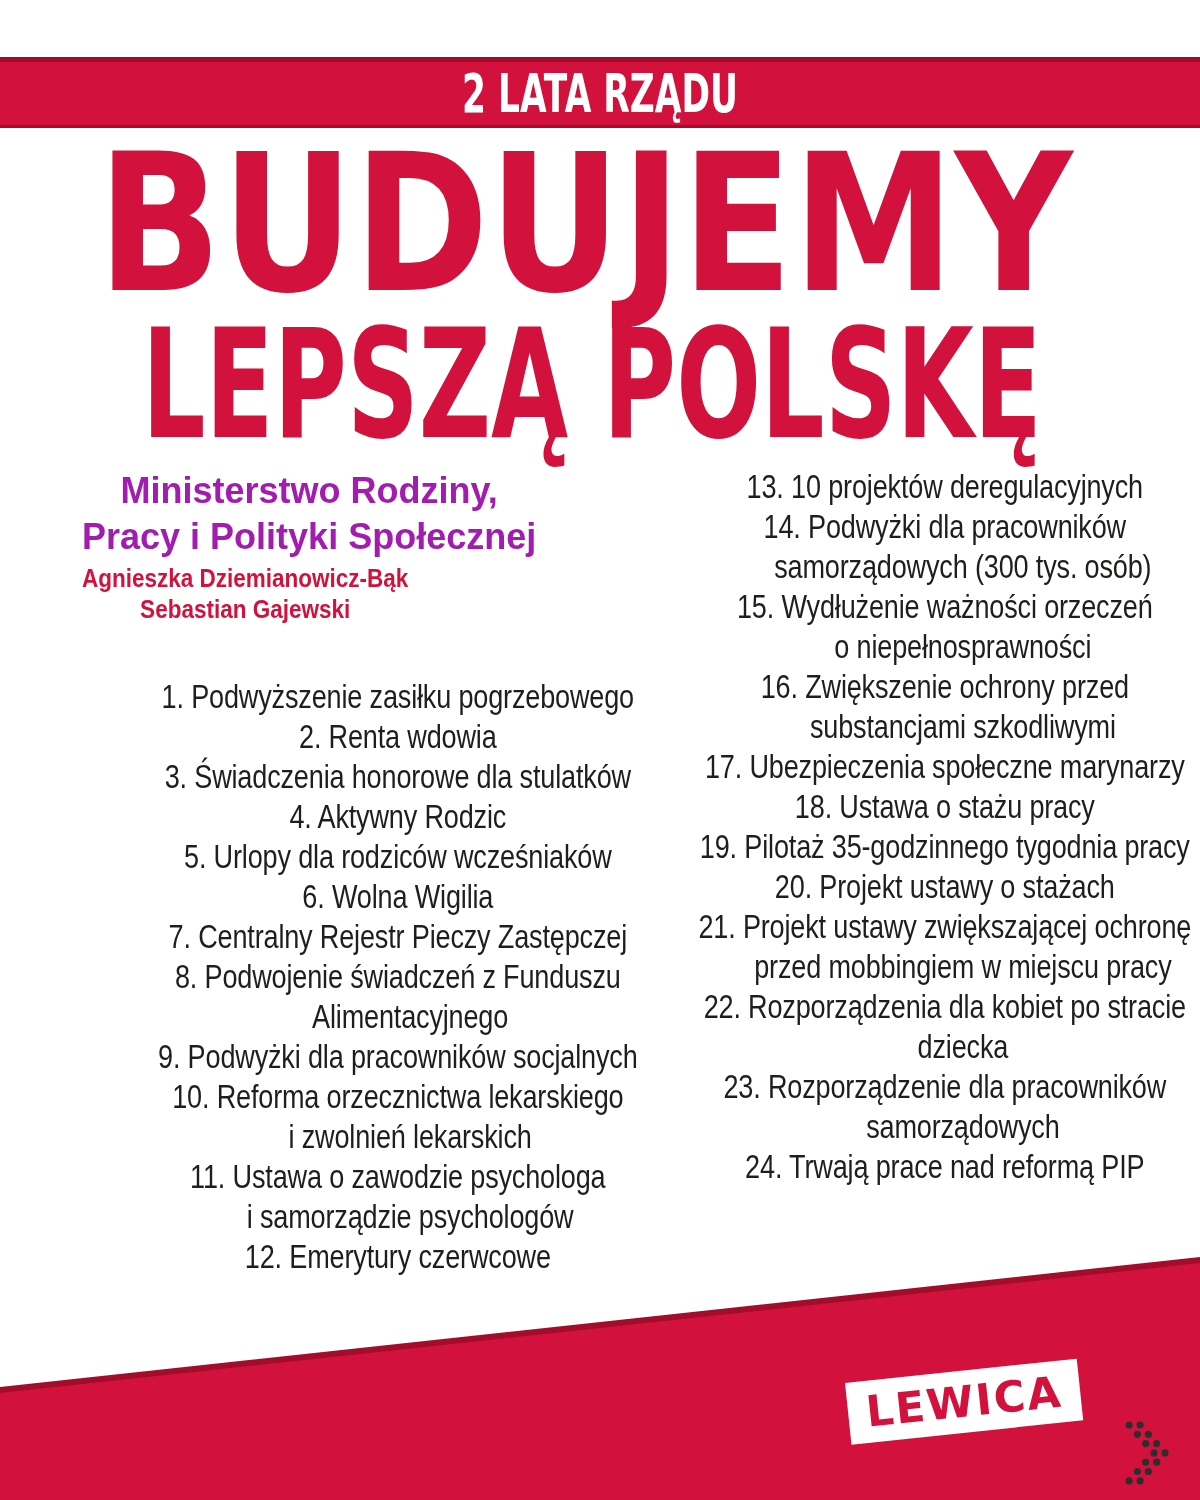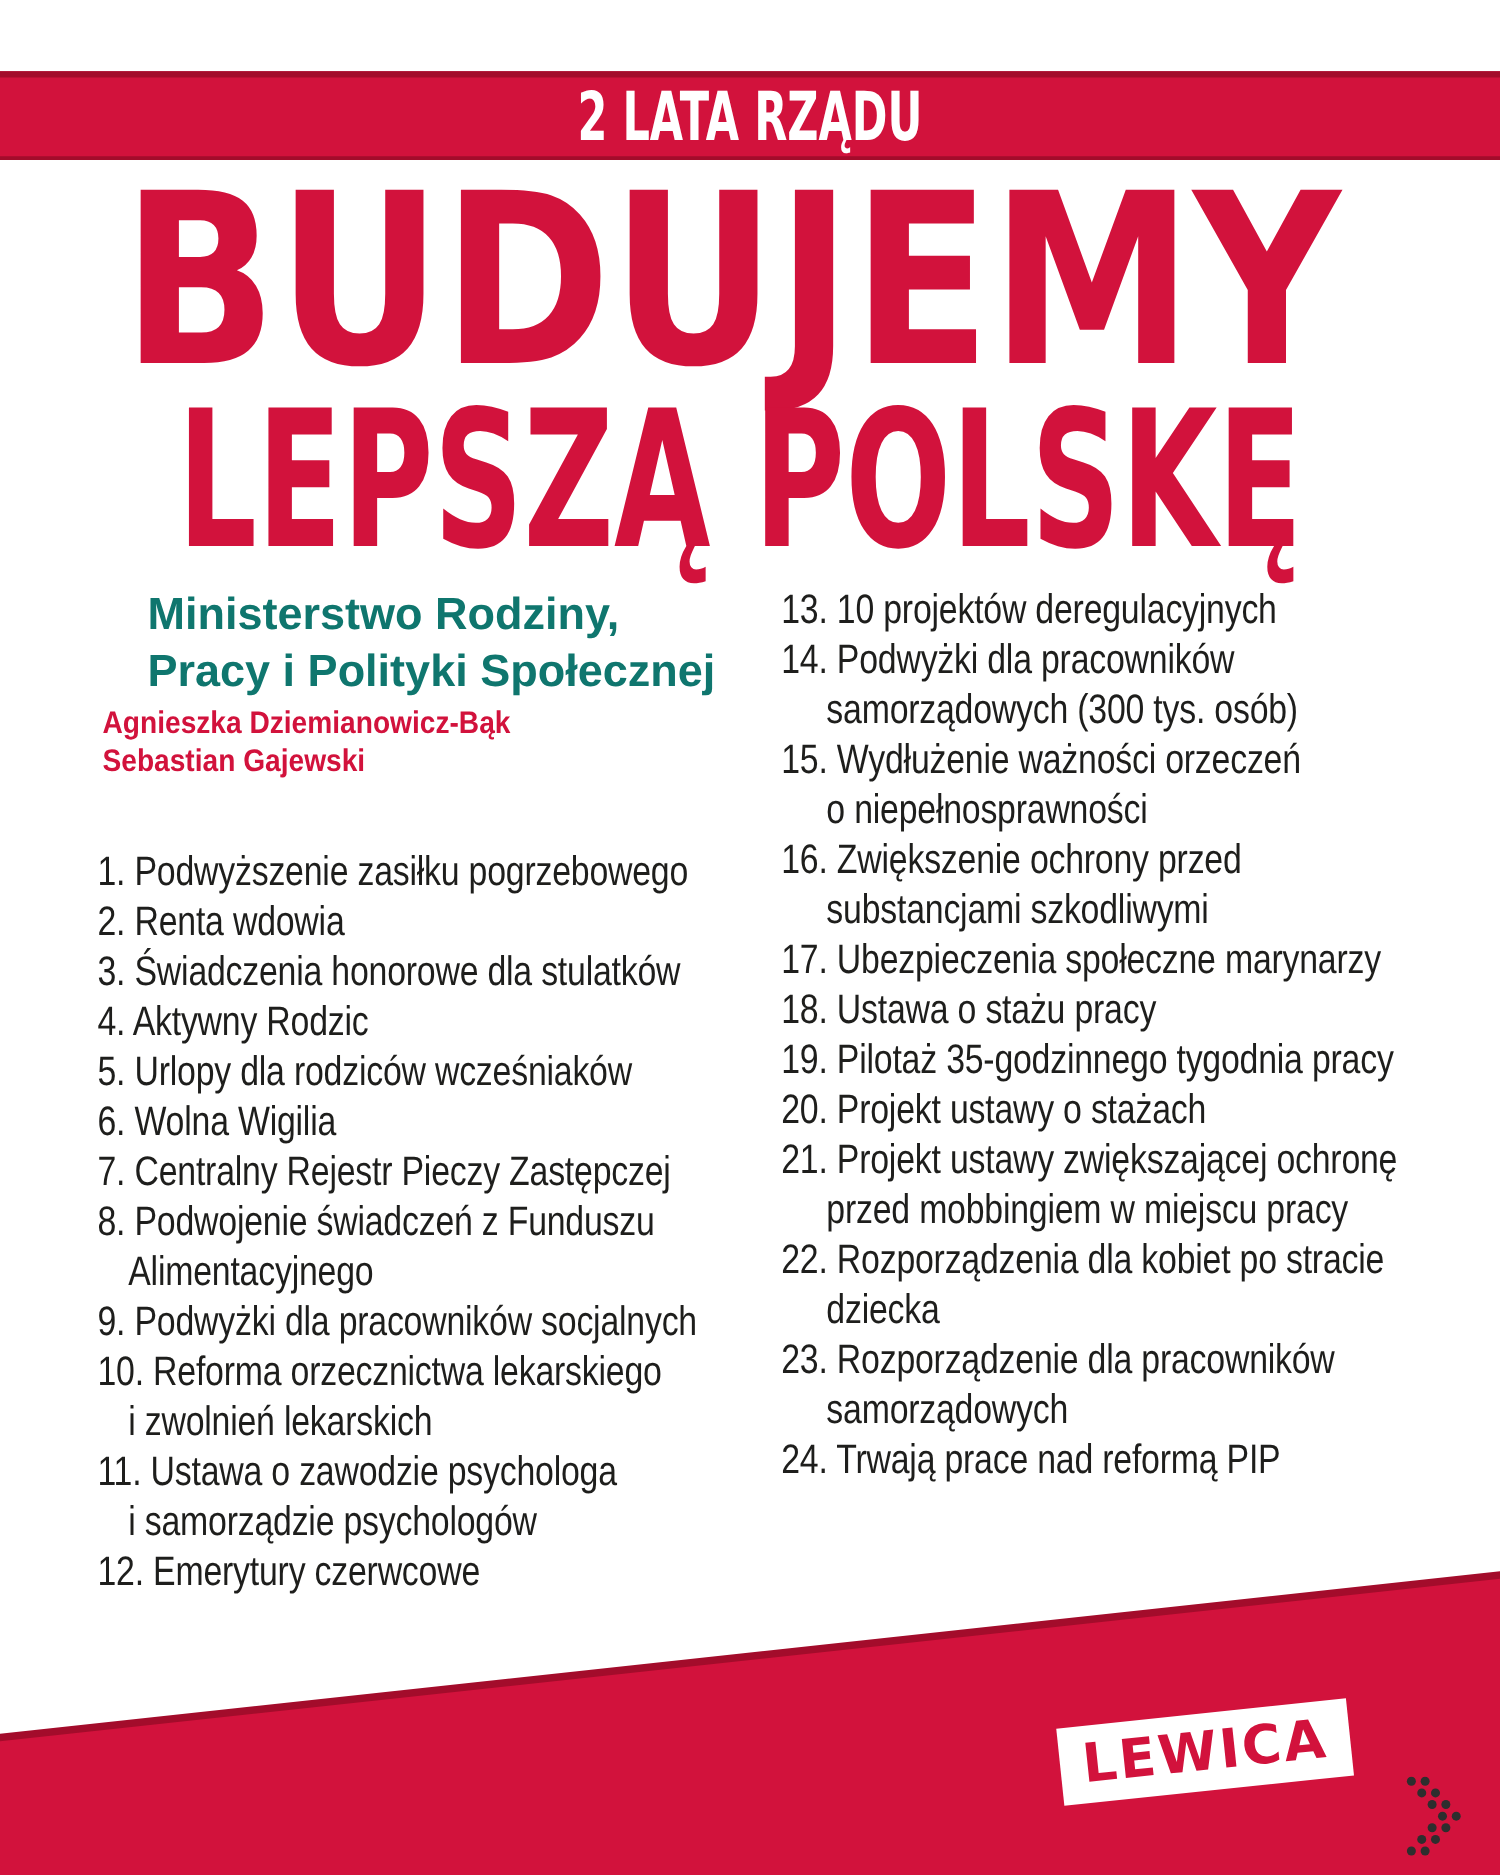--- a/index.html
+++ b/index.html
@@ -1,19 +1,20 @@
 <!DOCTYPE html>
 <html><head>
 <meta charset="utf-8">
 <style>
   html,body { margin:0; padding:0; background:#e9e9e9; }
   .poster {
     position:relative; width:1200px; height:1500px; margin:0 auto;
     background:#ffffff; overflow:hidden;
     font-family:"Liberation Sans","DejaVu Sans",sans-serif;
+    text-align:center;
   }
   
   .top-band {
     position:absolute; left:0; top:57px; width:1200px; height:71px;
     background:#d2123c;
     border-top:5px solid #a30c2b; border-bottom:3px solid #a30c2b;
     box-sizing:border-box;
   }
   
   .head-svg { position:absolute; left:0; top:0; }
@@ -21,22 +22,22 @@
     font-family:"DejaVu Sans",sans-serif; font-weight:bold; font-size:54px; fill:#ffffff;
   }
   .display-1 {
     font-family:"DejaVu Sans",sans-serif; font-weight:bold; font-size:190px; fill:#d2123c;
   }
   .display-2 {
     font-family:"DejaVu Sans",sans-serif; font-weight:bold; font-size:152px; fill:#d2123c;
   }
   .ministry {
     position:absolute; left:82px; top:468px;
-    font-size:36px; font-weight:bold; line-height:46px; color:#0f766e;
-    white-space:pre-line; letter-spacing:0px;margin-left:36px;
+    font-size:36px; font-weight:bold; line-height:46px; color:#a21caf;
+    white-space:pre-line; letter-spacing:0px;
   }
   .authors {
     position:absolute; left:82px; top:563px;
     font-size:25px; font-weight:bold; line-height:31px; color:#d2123c;
     transform:scaleX(0.9); transform-origin:0 0; white-space:nowrap;
   }
   .col {
     position:absolute; width:780px;
     font-size:33px; line-height:40px; color:#1e1e1c; letter-spacing:-0.2px;
     transform:scaleX(0.82); transform-origin:0 0;

